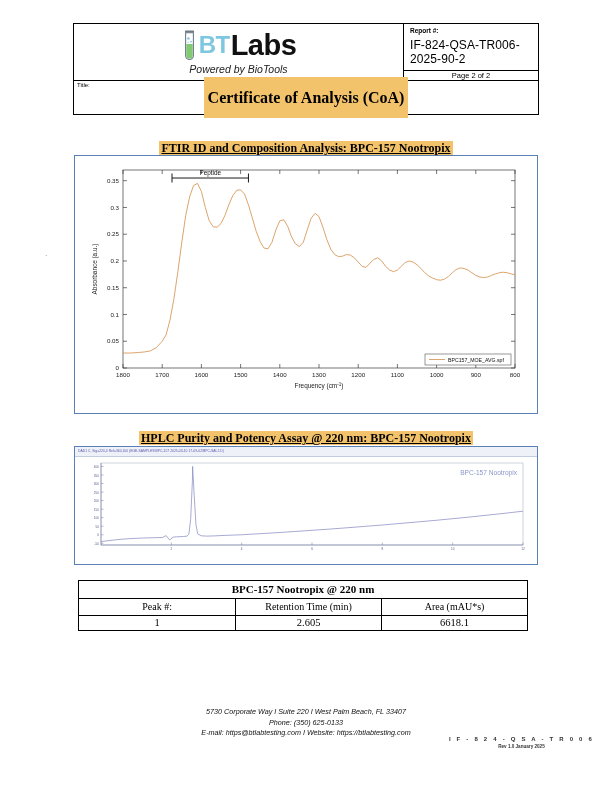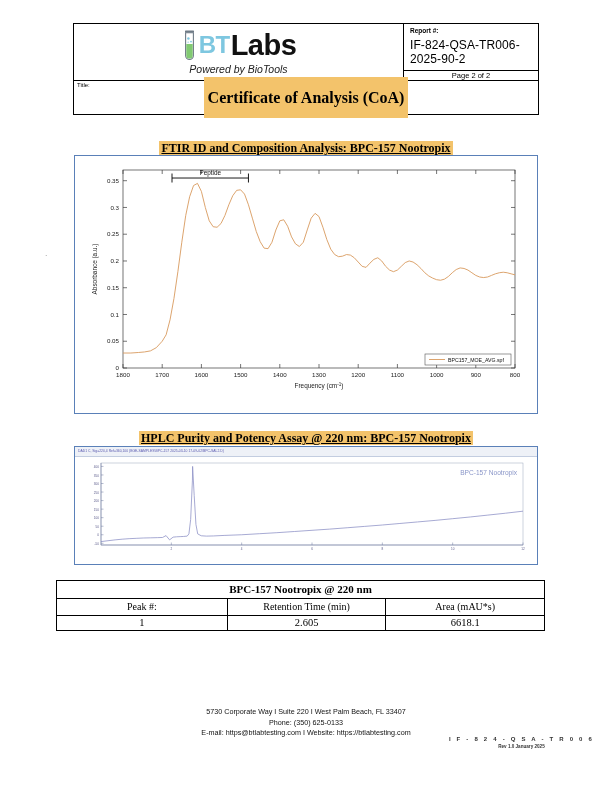--- a/index.html
+++ b/index.html
@@ -35,27 +35,27 @@
   
   .ftir{position:absolute;left:74px;top:155px;width:464px;height:259px;border:1px solid #5a80b8;box-sizing:border-box;background:#fff;}
   .ftir svg{display:block;}
 
   
   .hplc{position:absolute;left:74px;top:446px;width:464px;height:119px;border:1px solid #5a80b8;box-sizing:border-box;background:#fff;}
   .hplc-bar{height:9px;background:#eef1f7;border-bottom:1px solid #c3cde0;font-family:"Liberation Sans",sans-serif;font-size:3.4px;color:#5a5ab0;padding-left:3px;line-height:9px;white-space:nowrap;overflow:hidden;}
   .hplc svg{display:block;}
 
   
-  .tbl{position:absolute;left:56px;top:580px;width:489px;border-collapse:collapse;}
+  .tbl{position:absolute;left:78px;top:580px;width:450px;border-collapse:collapse;}
   .tbl td{border:1px solid #000;text-align:center;font-size:10.5px;padding:1px 0 2px;}
   .tbl .thead td{font-weight:bold;font-size:11px;padding:2px 0 3px;}
   .tbl .chead td{font-size:10px;padding:2px 0 3px;}
 
   
-  .foot{position:absolute;left:0;top:707px;width:612px;text-align:center;font-family:"Liberation Sans",sans-serif;font-size:7.2px;line-height:10.5px;color:#111;}
+  .foot{position:absolute;left:0;top:707px;width:612px;text-align:center;font-family:"Liberation Sans",sans-serif;font-size:7.2px;line-height:10.5px;color:#111;font-style:italic;}
   .doccode{position:absolute;right:18px;top:736px;text-align:center;font-family:"Liberation Sans",sans-serif;}
   .doccode .c1{font-size:6px;font-weight:bold;letter-spacing:2.2px;color:#333;}
   .doccode .c2{font-size:4.6px;font-weight:bold;margin-top:2px;color:#333;}
   .stray{position:absolute;left:45px;top:252px;font-size:7px;color:#555;}
 </style>
 </head>
 <body>
 
 <div class="page">
 

